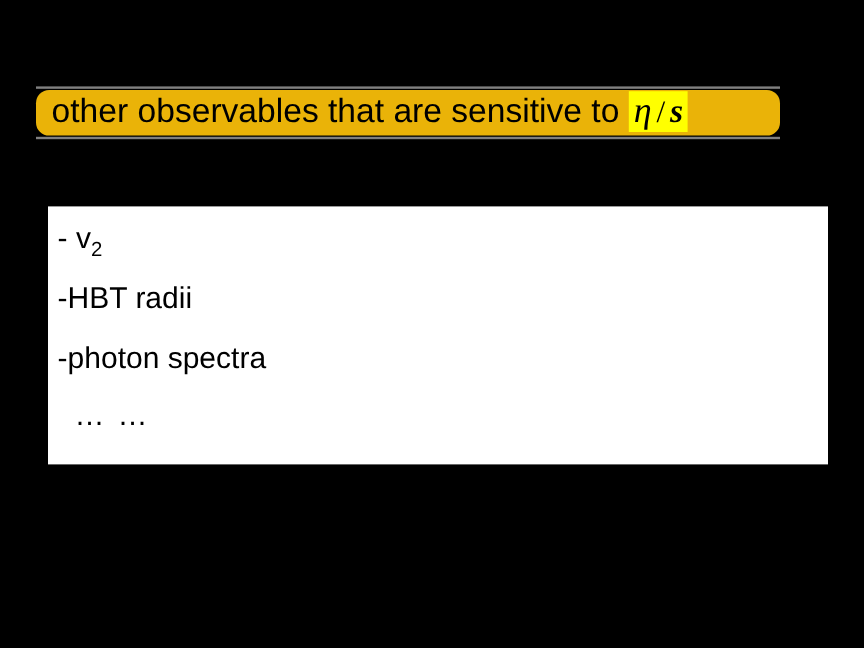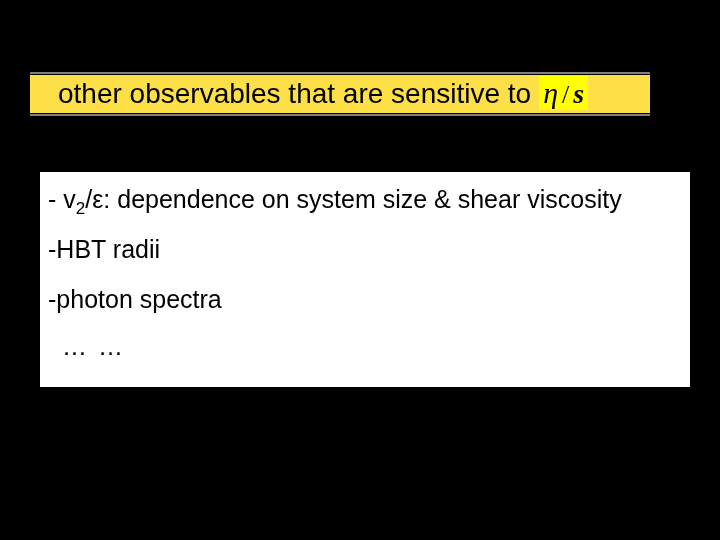--- a/index.html
+++ b/index.html
@@ -21,22 +21,23 @@
     left: 30px;
     top: 72px;
     width: 620px;
   }
   .rule-top {
     height: 2px;
     background: #808080;
     margin-bottom: 1px;
   }
   .banner {
-    background: #fde047;
-    padding: 1px 12px 3px 28px;
+    background: #eab308;
+    padding: 1px 12px 3px 13px;
+    border-radius: 11px;
   }
   .rule-bot {
     height: 2px;
     background: #808080;
     margin-top: 1px;
   }
   .title-line {
     display: inline-flex;
     align-items: baseline;
     gap: 8px;
@@ -115,21 +116,20 @@
       </span>
     </div>
     <div class="rule-bot"></div>
   </div>
 
   <div class="body-block">
 
     <div class="item">
       <span class="after">- v</span>
       <span class="sub">2</span>
-      <span class="after">/ε: dependence on system size &amp; shear viscosity</span>
     </div>
 
     <div class="item">
       <span>-HBT radii</span>
     </div>
 
     <div class="item">
       <span>-photon spectra</span>
     </div>
 

